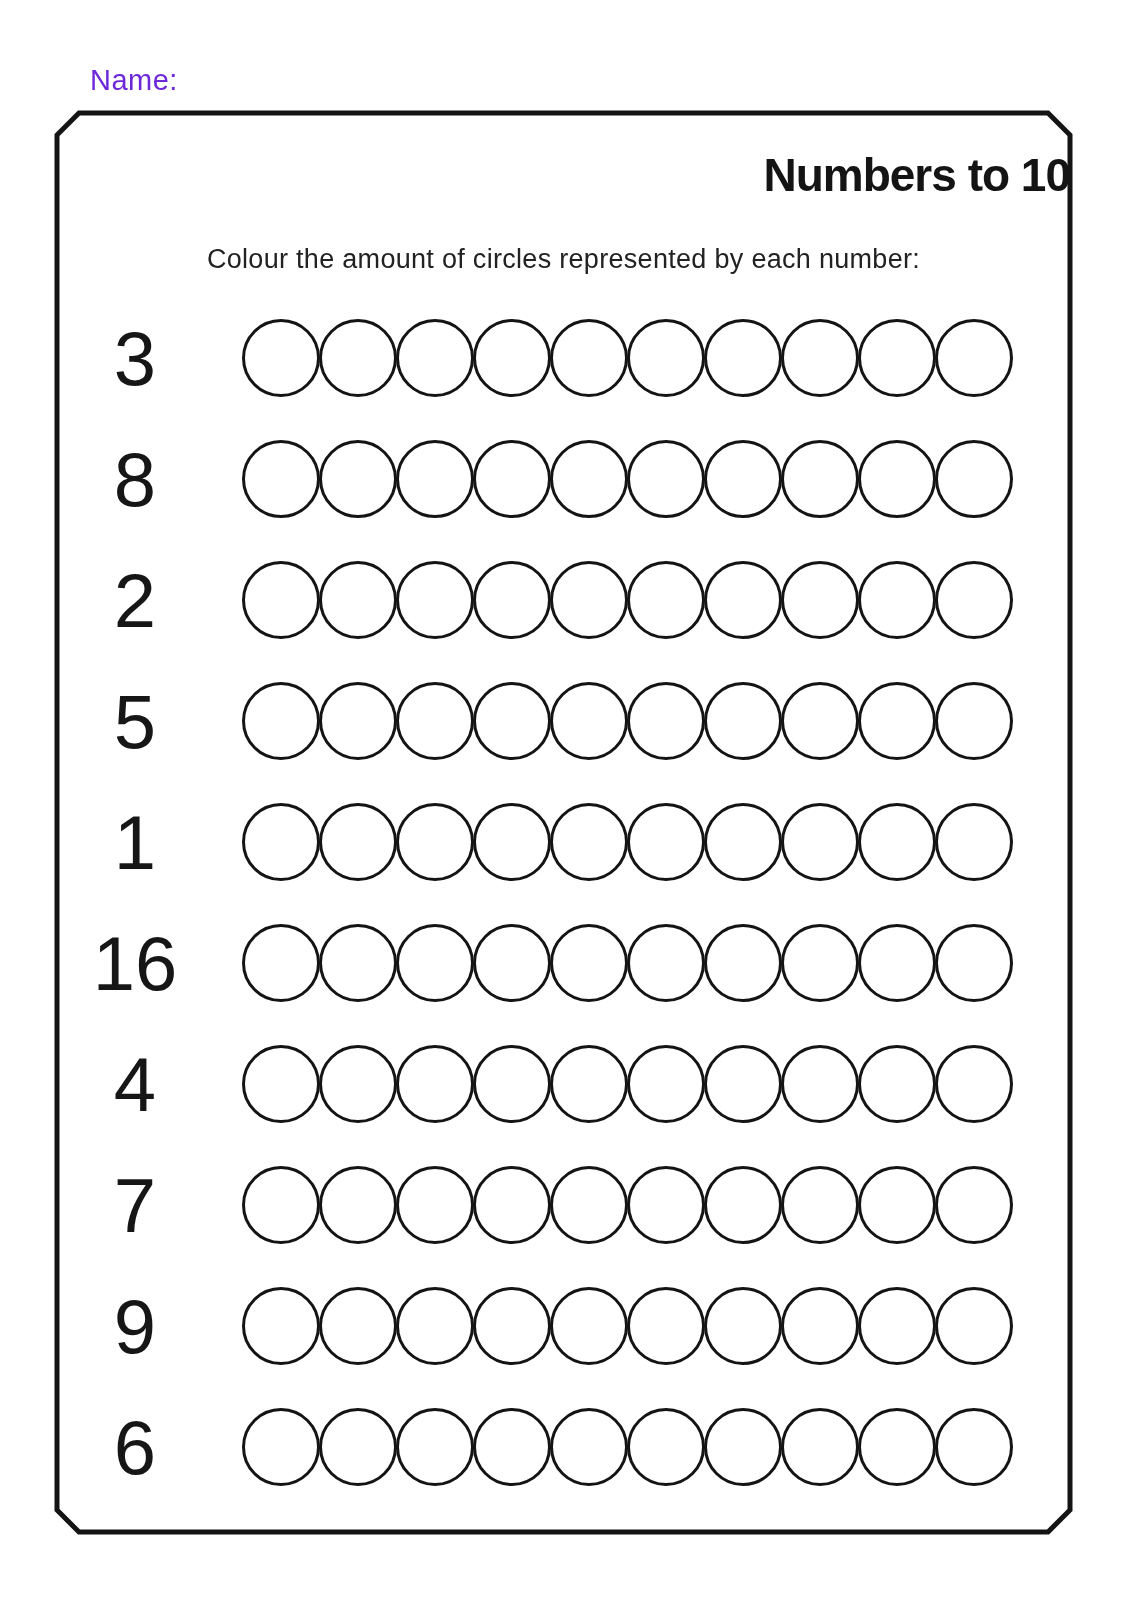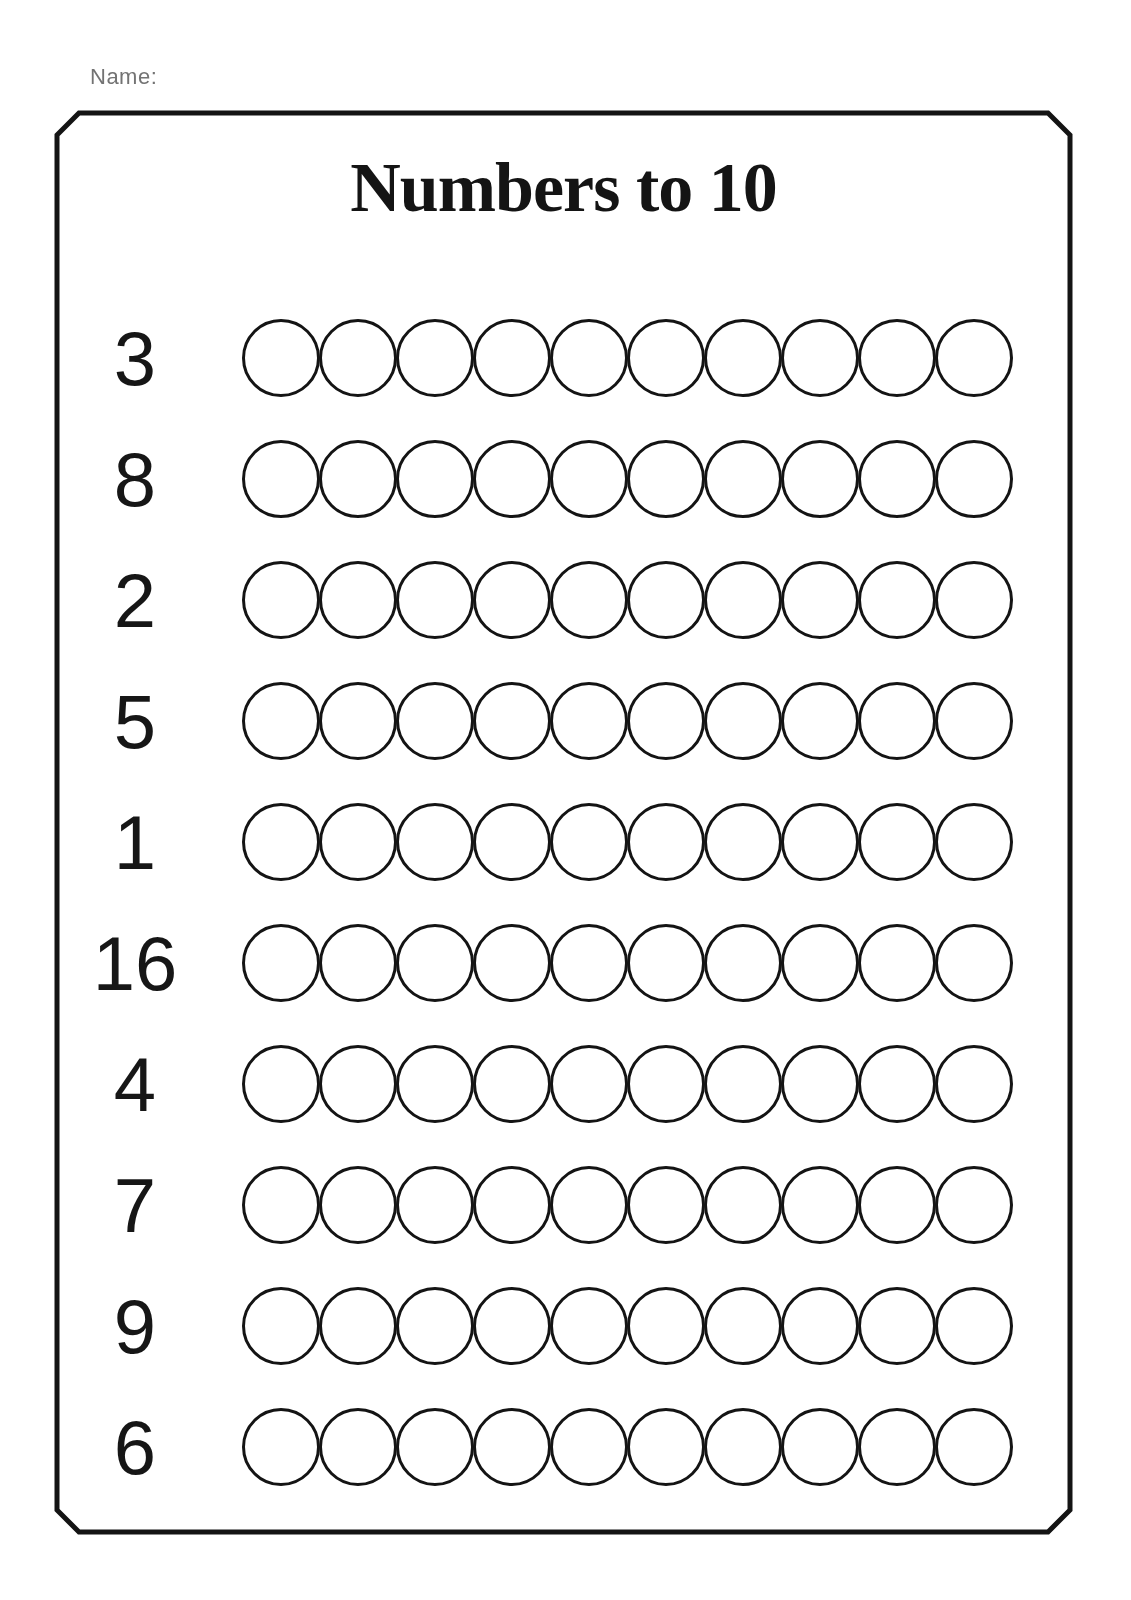--- a/index.html
+++ b/index.html
@@ -6,31 +6,31 @@
   html,body { background:#ffffff; }
   .page {
     position:relative;
     width:1131px; height:1600px;
     background:#ffffff;
     font-family:"Liberation Sans", sans-serif;
     overflow:hidden;
   }
   .name-label {
     position:absolute; left:90px; top:64px;
-    font-size:22px; letter-spacing:0.5px; color:#737373;
+    font-size:29px; letter-spacing:0.5px; color:#6d28d9;
   }
   .border-svg {
     position:absolute; left:0; top:0; width:1131px; height:1600px;
     pointer-events:none;
   }
   .title {
     position:absolute; left:57px; top:148px; width:1013px;
-    text-align:center;
-    font-family:Liberation Serif, serif;
-    font-weight:800; font-size:70px; letter-spacing:-1px;
+    text-align:right;
+    font-family:Liberation Sans, sans-serif;
+    font-weight:800; font-size:46px; letter-spacing:-1px;
     color:#141414;
   }
   .subtitle {
     position:absolute; left:57px; top:244px; width:1013px;
     text-align:center;
     font-size:27px; letter-spacing:0.3px; color:#222222;
   }
   .rows { position:absolute; left:0; top:0; width:100%; height:100%; }
   .row { position:absolute; left:0; width:100%; height:122px; }
   .row-number {
@@ -58,20 +58,21 @@
 <div class="page">
 
   <div class="name-label">Name:</div>
 
   <svg class="border-svg" viewBox="0 0 1131 1600" xmlns="http://www.w3.org/2000/svg">
     <polygon points="79,113 1048,113 1070,135 1070,1510 1048,1532 79,1532 57,1510 57,135" fill="none" stroke="#141414" stroke-width="5"></polygon>
   </svg>
 
   <div class="title">Numbers to 10</div>
 
+  <div class="subtitle">Colour the amount of circles represented by each number:</div>
 
   <div class="rows">
     <div class="row" style="top: 297px;">
       <div class="row-number">3</div>
       <div class="row-circles">
           <div class="circle"></div>
           <div class="circle"></div>
           <div class="circle"></div>
           <div class="circle"></div>
           <div class="circle"></div>

